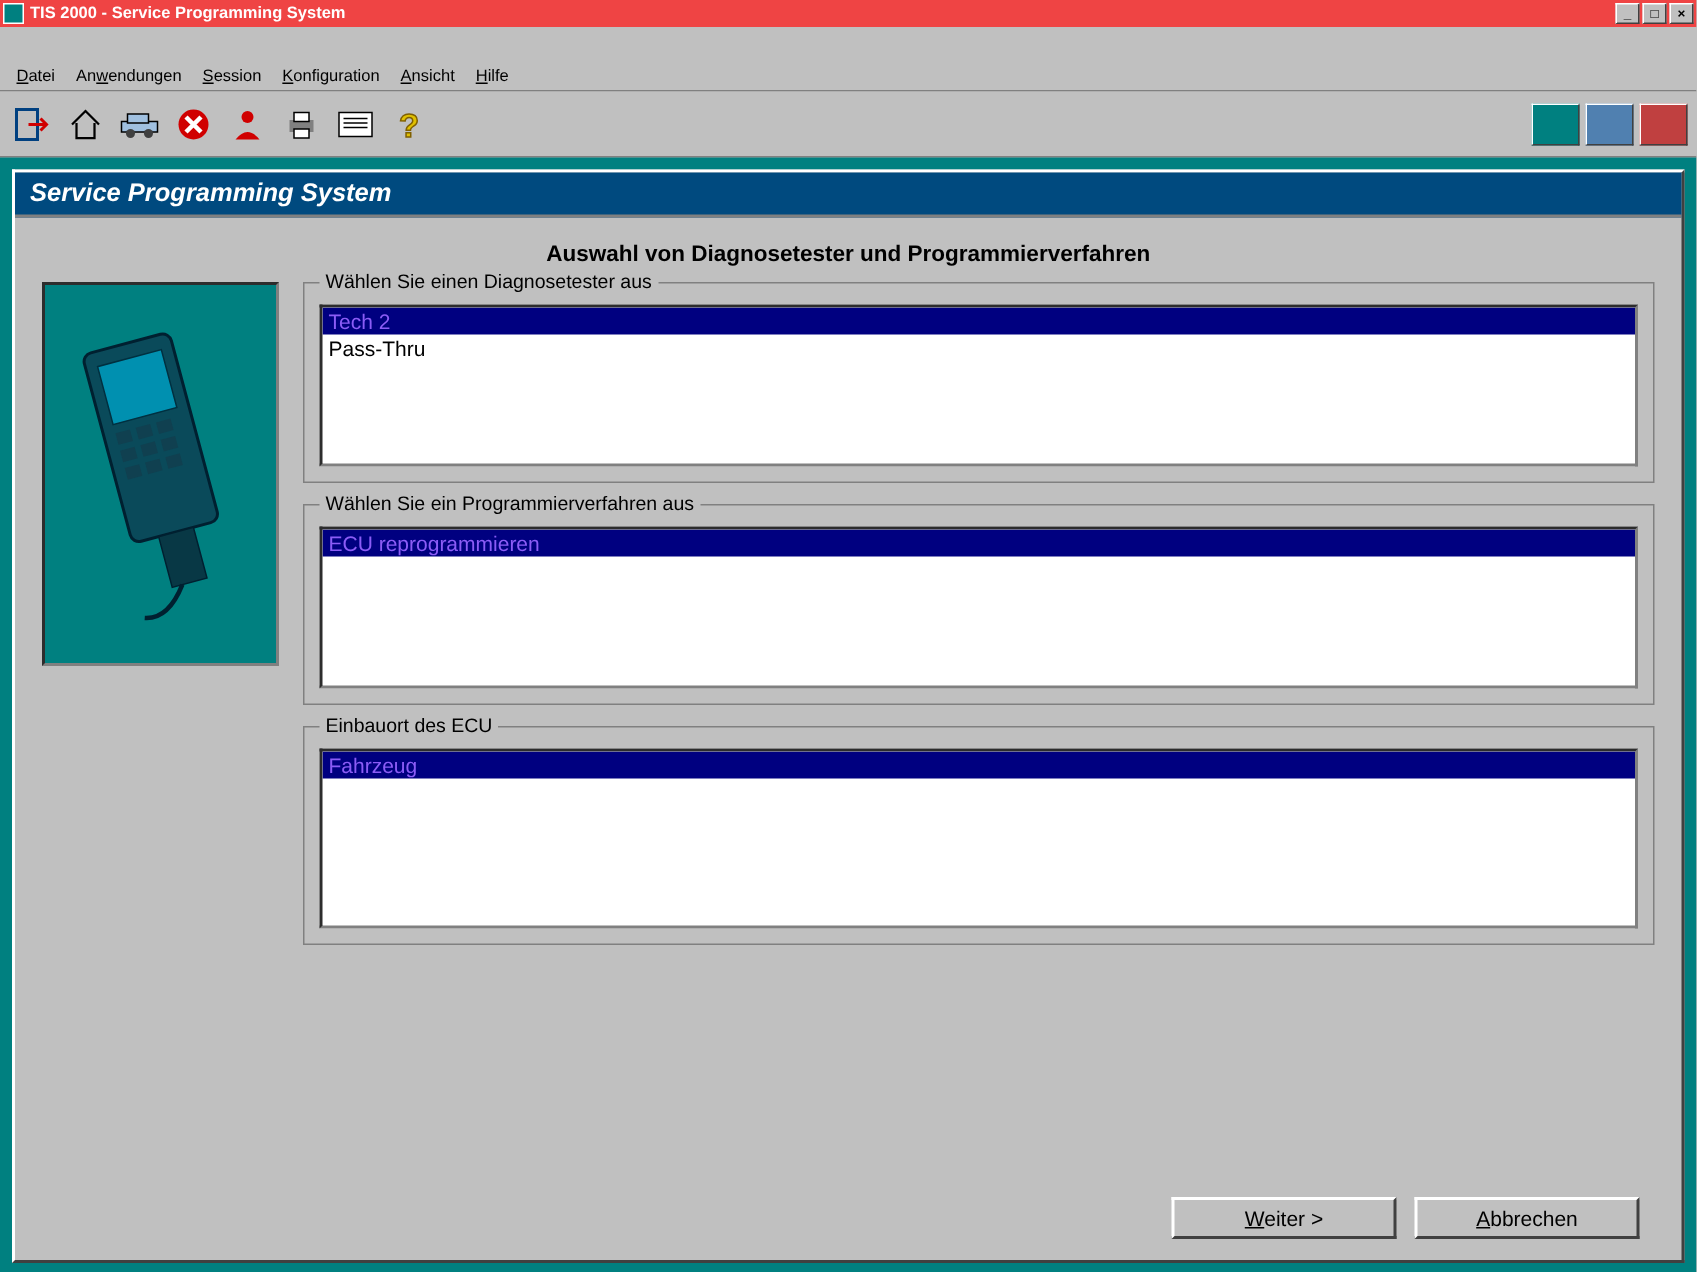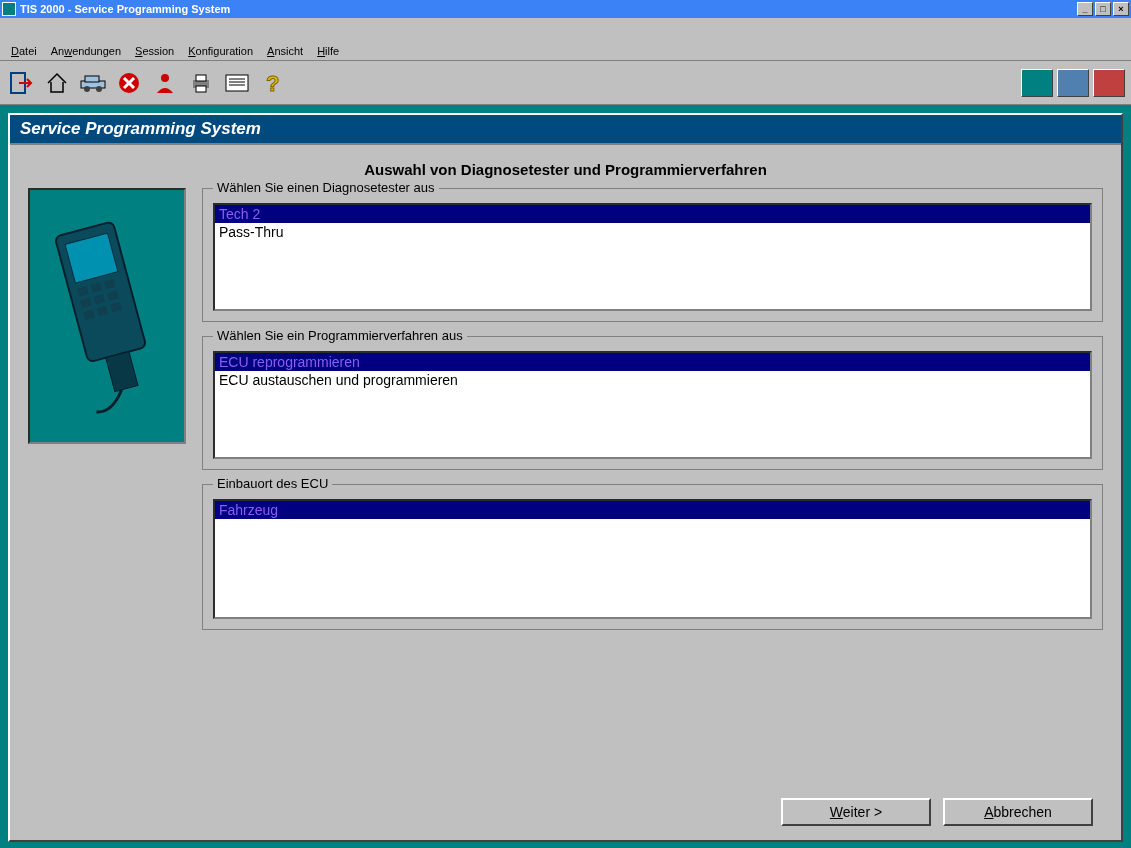--- a/index.html
+++ b/index.html
@@ -5,21 +5,21 @@
 * { box-sizing: border-box; margin: 0; padding: 0; }
 body {
   font-family: "MS Sans Serif", Tahoma, Arial, sans-serif;
   font-size: 11px;
   background: #c0c0c0;
   width: 1131px;
   height: 848px;
   overflow: hidden;
 }
 .titlebar {
-  background: #3b82f6;
+  background: #ef4444;
   color: #fff;
   height: 18px;
   display: flex;
   align-items: center;
   padding: 0 2px;
   font-weight: bold;
   justify-content: center;
 }
 .titlebar .icon-app { width: 14px; height: 14px; background: #008080; margin-right: 4px; border: 1px solid #fff; }
 .titlebar .title { flex: 1; font-size: 11px; }
@@ -290,21 +290,20 @@
             <div class="listbox">
               <div class="opt sel">Tech 2</div>
               <div class="opt">Pass-Thru</div>
             </div>
           </div>
 
           <div class="groupbox">
             <div class="legend">Wählen Sie ein Programmierverfahren aus</div>
             <div class="listbox">
               <div class="opt sel">ECU reprogrammieren</div>
-              <div class="opt">ECU austauschen und programmieren</div>
             </div>
           </div>
 
           <div class="groupbox">
             <div class="legend">Einbauort des ECU</div>
             <div class="listbox small">
               <div class="opt sel">Fahrzeug</div>
             </div>
           </div>
 

